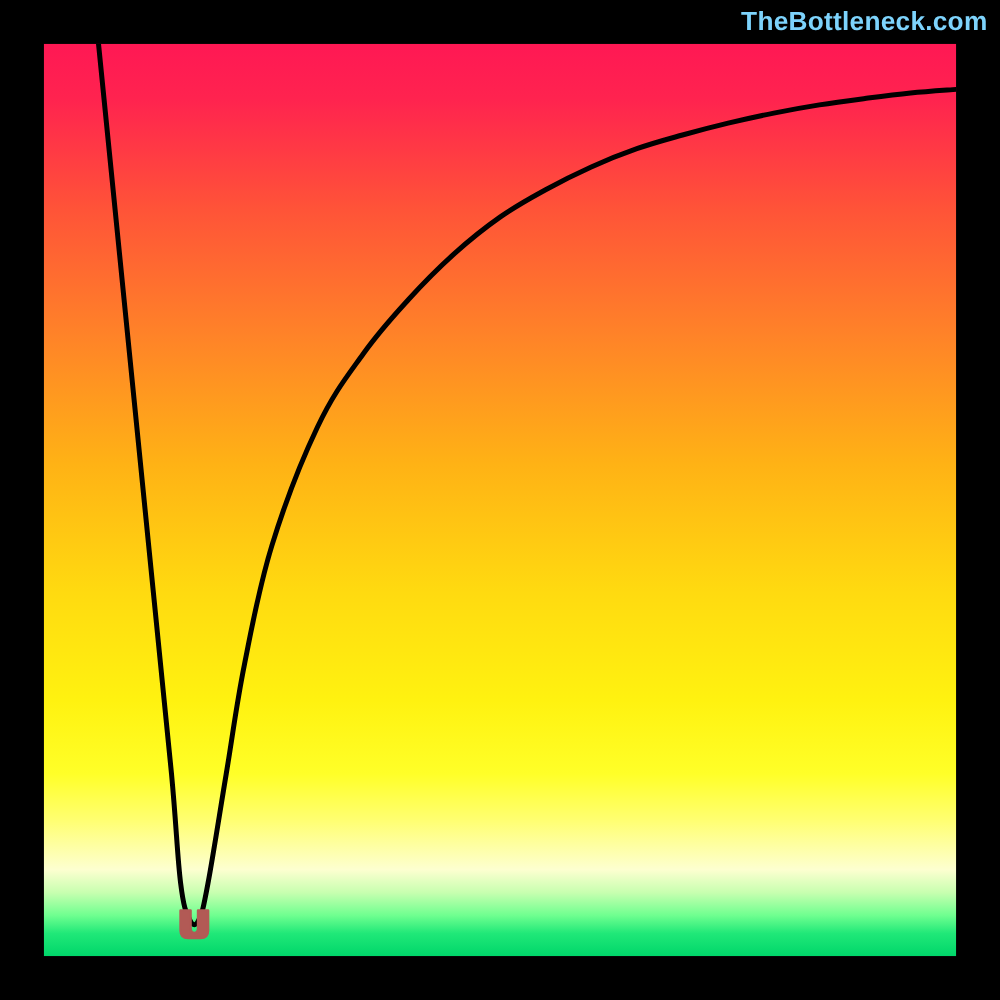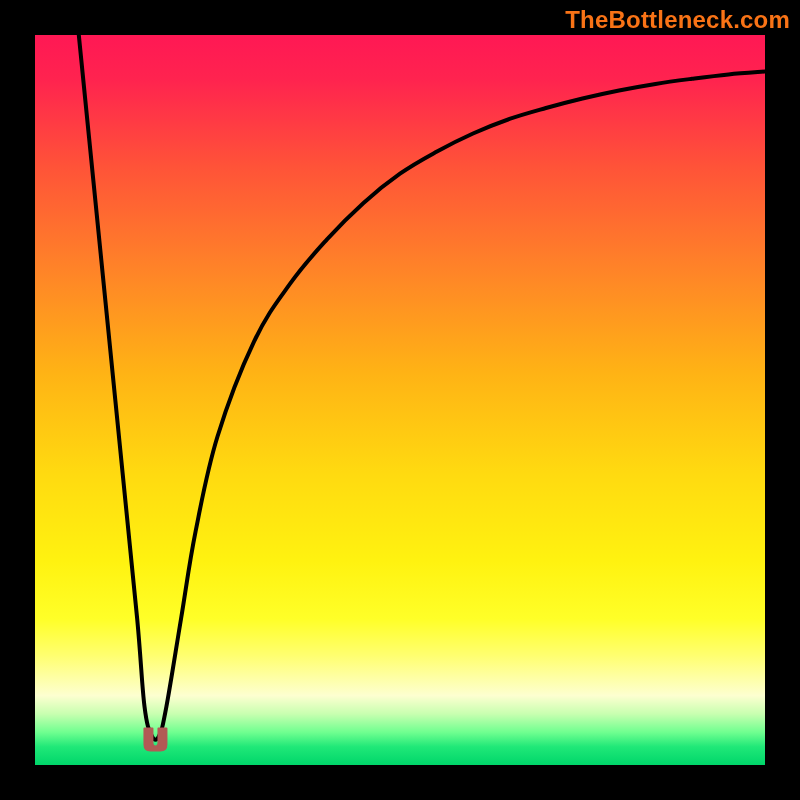--- a/index.html
+++ b/index.html
@@ -23,22 +23,22 @@
     position: absolute;
     left: 0;
     top: 0;
     width: 730px;
     height: 730px;
   }
   .watermark {
     position: absolute;
     top: 6px;
     right: 10px;
-    color: #f97316;
-    font-size: 24px;
+    color: #7dd3fc;
+    font-size: 21px;
     font-weight: 600;
     letter-spacing: 0.2px;
     user-select: none;
   }
   svg { display: block; }
 </style>
 </head>
 <body>
 
 <div class="watermark">TheBottleneck.com</div>

